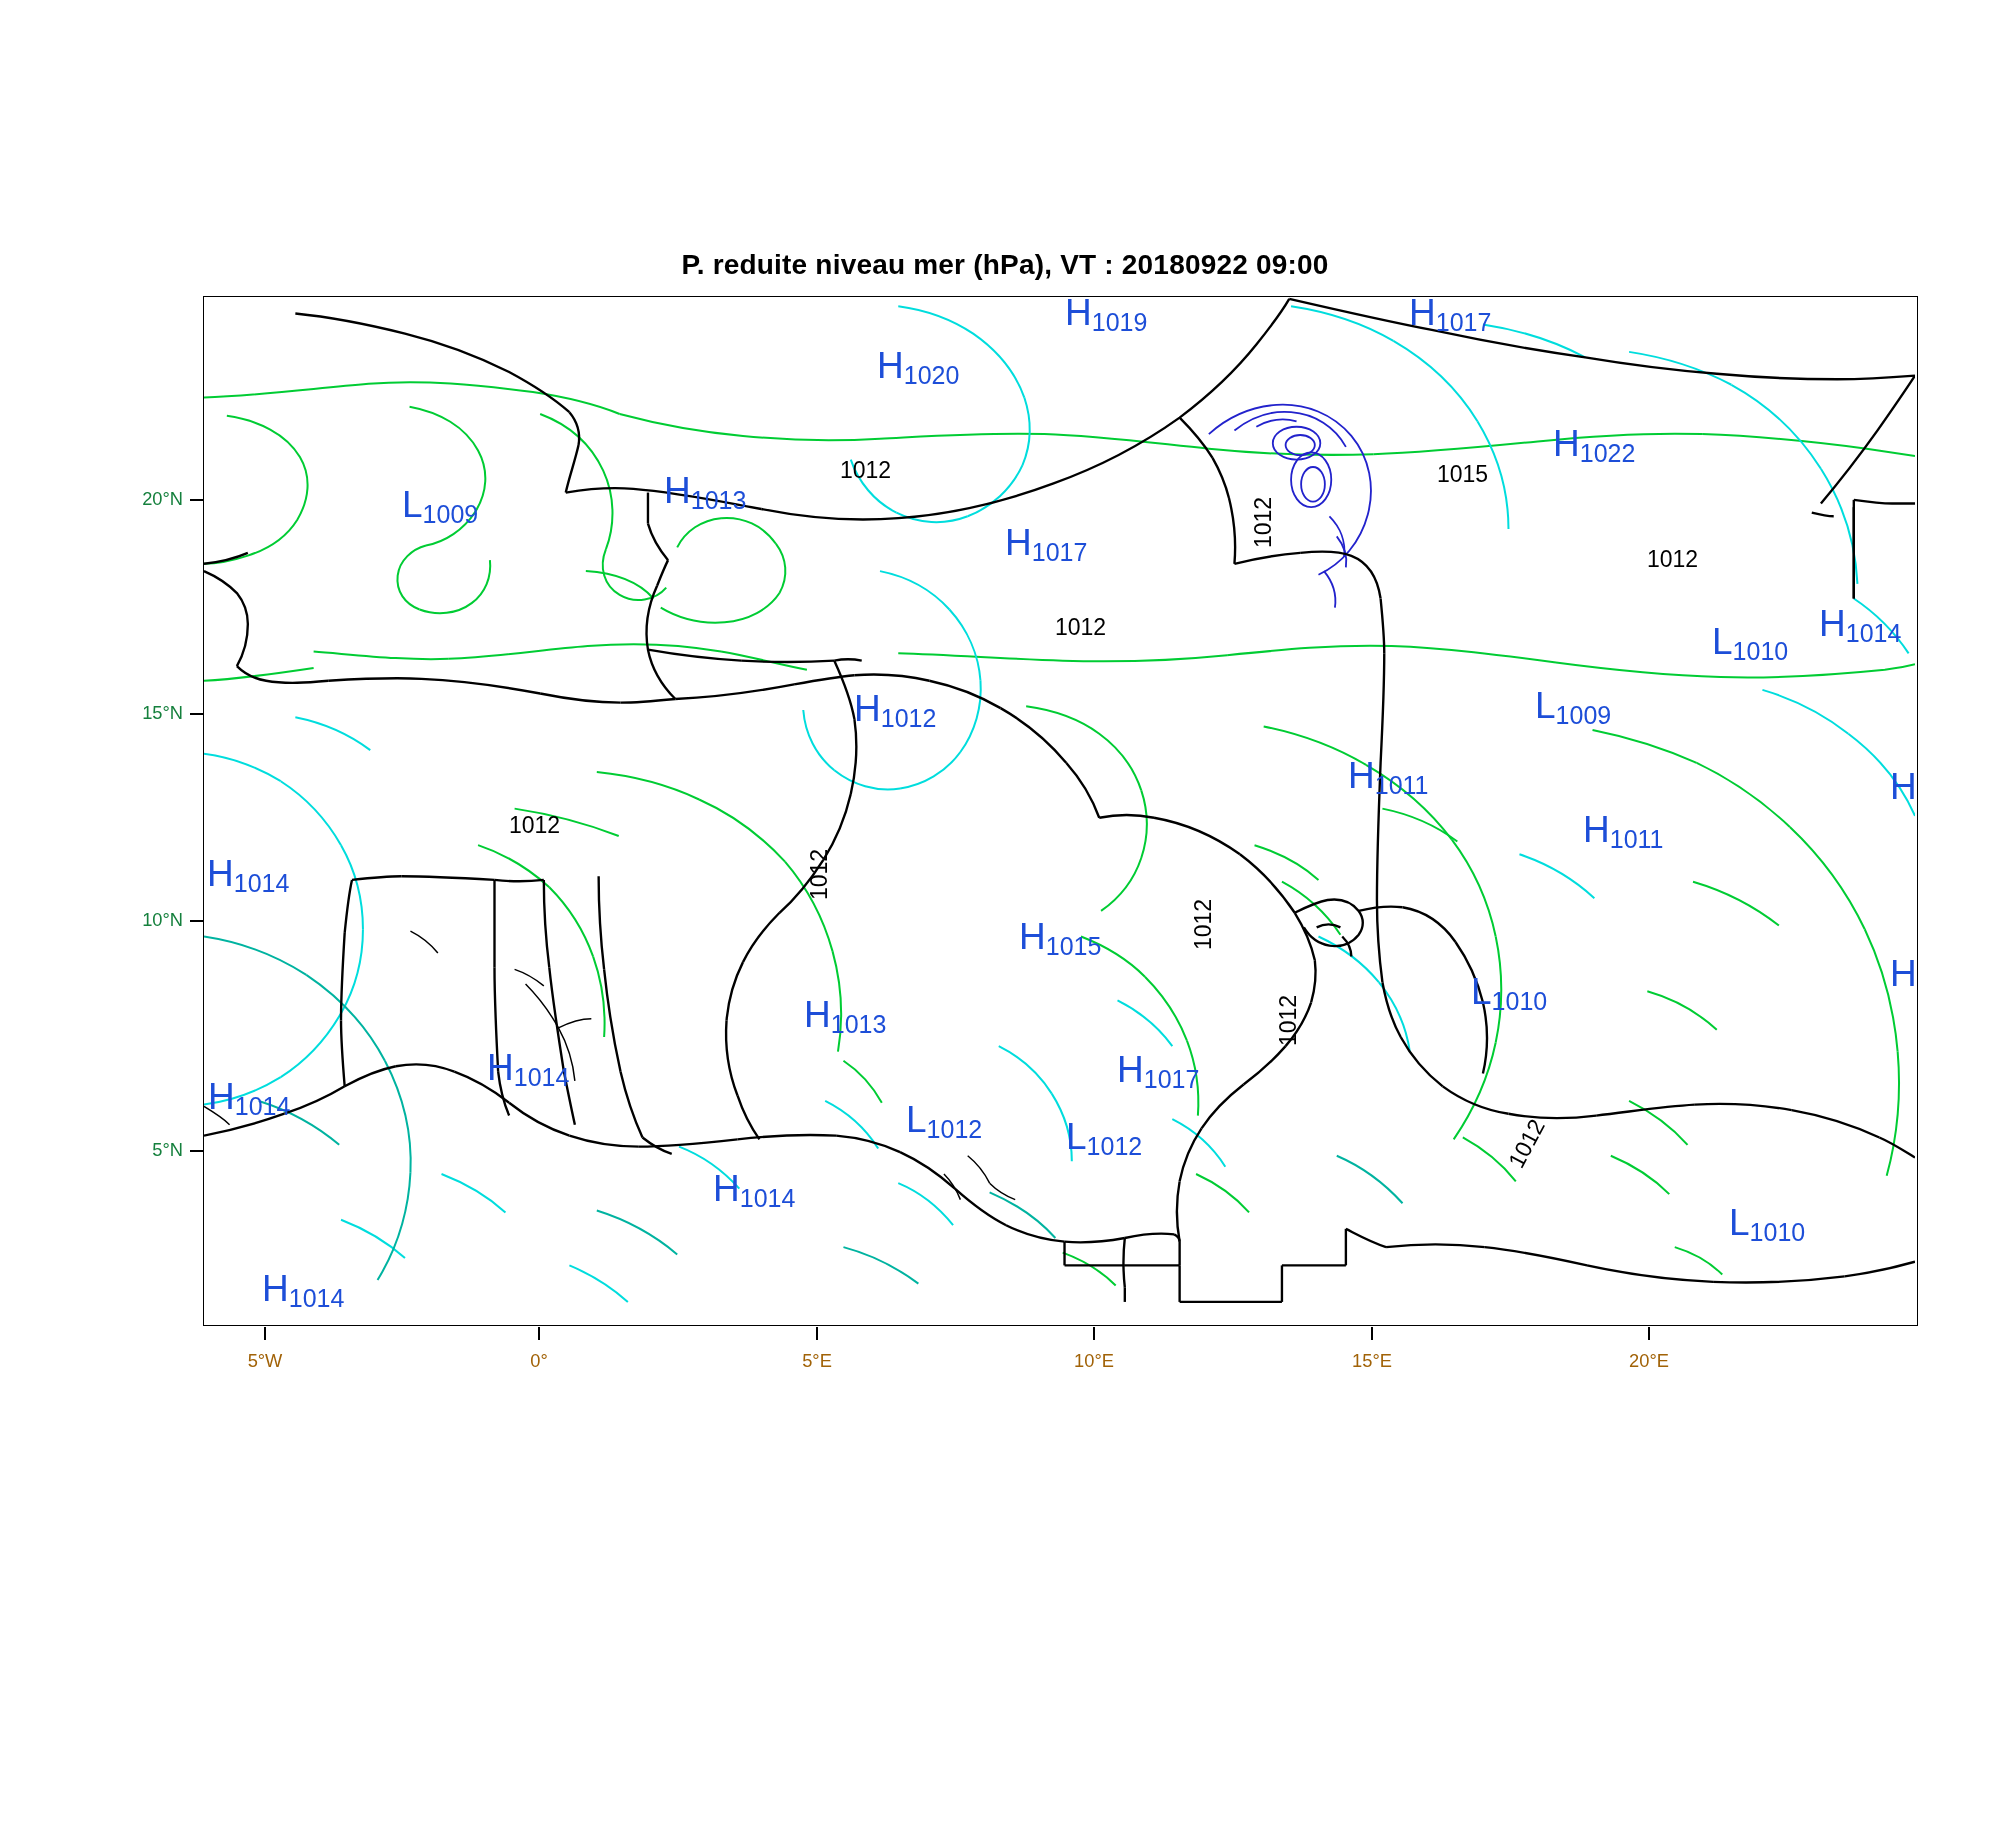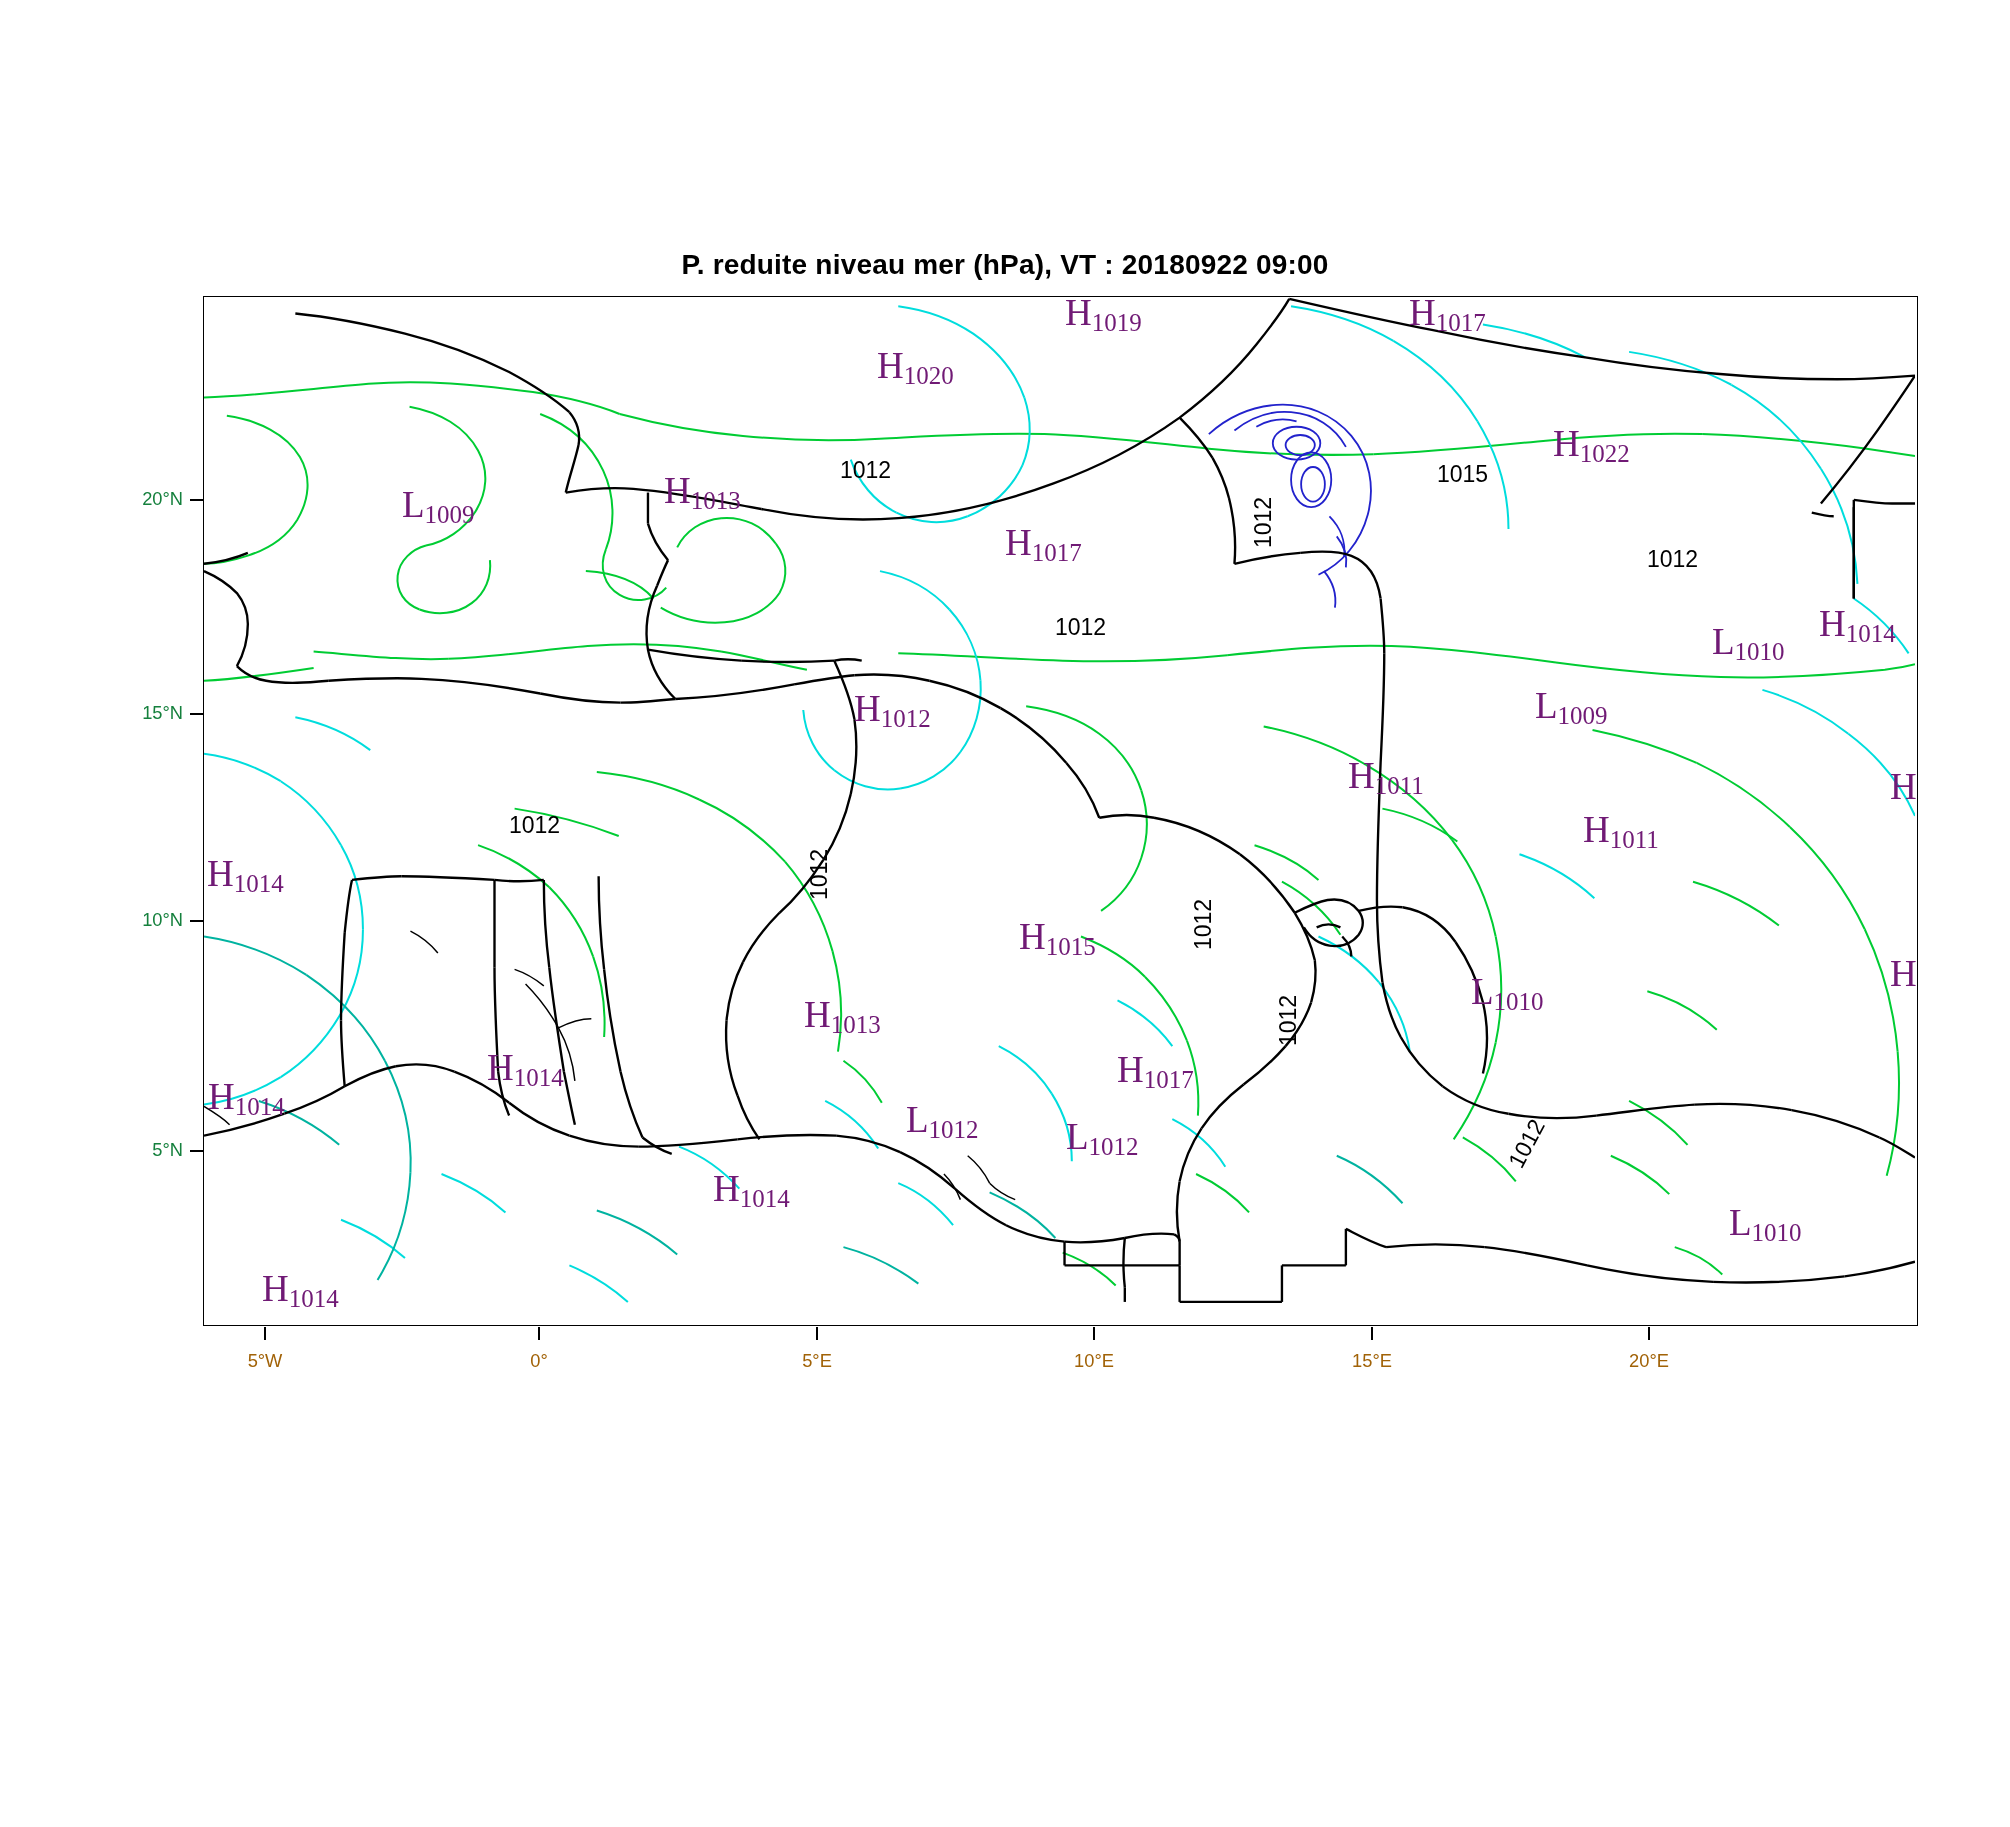--- a/index.html
+++ b/index.html
@@ -70,23 +70,22 @@
   .tick-mark-x {
     position: absolute;
     width: 1.8px;
     height: 12.8px;
     background: #000;
   }
   
   .hl-marker {
     position: absolute;
     white-space: nowrap;
-    color: #701a75;
+    color: #1d4ed8;
     line-height: 1;
-    font-family: Liberation Serif, serif;
   }
   .hl-letter {
     font-size: 37px;
     font-weight: normal;
     vertical-align: baseline;
   }
   .hl-value {
     font-size: 25px;
     vertical-align: baseline;
     position: relative;

